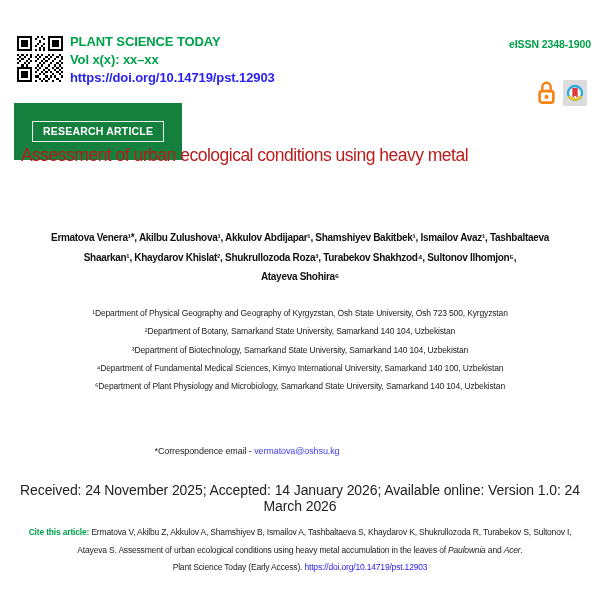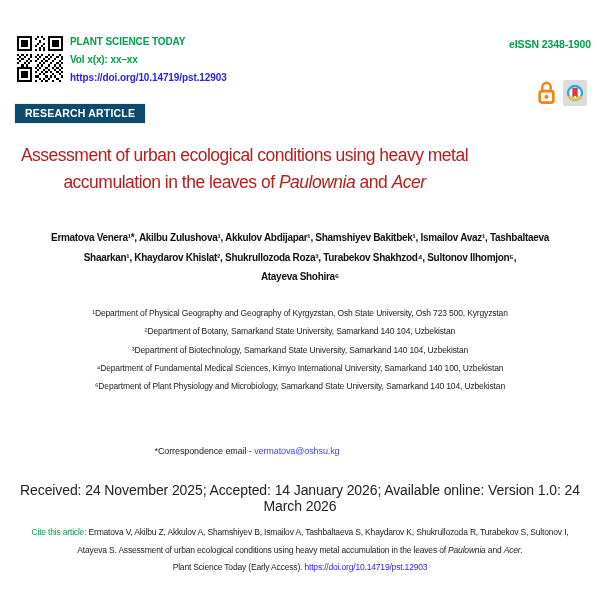--- a/index.html
+++ b/index.html
@@ -3,28 +3,28 @@
 <meta charset="utf-8">
 <style>
   * { margin:0; padding:0; box-sizing:border-box; }
   html,body { width:600px; height:600px; background:#ffffff; overflow:hidden; }
   body { font-family:"Liberation Sans","DejaVu Sans",sans-serif; color:#1a1a1a; position:relative; }
   .page { position:relative; width:600px; height:600px; background:#fff; }
 
   
   .qr { position:absolute; left:17px; top:35px; width:46px; height:48px; }
   .journal-info { position:absolute; left:70px; top:33px; }
-  .journal-info div { font-size:10px; font-weight:700; line-height:18px; letter-spacing:-0.1px; }
+  .journal-info div { font-size:13px; font-weight:700; line-height:18px; letter-spacing:-0.1px; }
   .journal-name, .journal-vol { color:#00A14B; }
   .journal-doi { color:#2B22F0; cursor:pointer; }
   .eissn { position:absolute; top:38px; right:9px; color:#00A14B; font-weight:700; font-size:10.5px; letter-spacing:-0.1px; }
   .top-icons { position:absolute; top:80px; right:13px; display:flex; align-items:flex-end; gap:7px; }
 
   
-  .badge { position:absolute; left:14px; top:103px; background:#0c4a6e; padding:0; }
+  .badge { position:absolute; left:14px; top:103px; background:#15803d; padding:18px; }
   .badge-inner { border:1px solid #e9f1e9; color:#fff; font-weight:700; font-size:10.5px;
                  padding:3px 10px 4px; letter-spacing:0.2px; white-space:nowrap; }
 
   
   .title { position:absolute; top:142px; left:0; width:489px; text-align:center;
            color:#b91c1c; font-weight:400; font-size:17.5px; line-height:27px; letter-spacing:-0.5px; }
   .title .ital { font-style:italic; }
   .title div { white-space:nowrap; }
 
   
@@ -43,21 +43,21 @@
   .correspondence .email { color:#4340F2; cursor:pointer; }
 
   
   .dates { position:absolute; top:482px; left:0; width:600px; text-align:center;
            font-size:14px; letter-spacing:-0.1px; color:#222; }
 
   
   .citation { position:absolute; top:524px; left:0; width:600px; text-align:center;
               font-size:8.5px; line-height:17.5px; letter-spacing:-0.18px; color:#222; }
   .citation div { white-space:nowrap; }
-  .cite-label { color:#00A14B; font-weight:400; }
+  .cite-label { color:#00A14B; font-weight:700; }
   .cite-doi { color:#2B22F0; cursor:pointer; }
   .ital { font-style:italic; }
 </style>
 </head>
 <body>
 
 <div class="page">
 
   <svg class="qr" viewBox="0 0 21 21" shape-rendering="crispEdges">
     <g fill="#000">
@@ -105,21 +105,20 @@
       <path d="M9.3 8h5.4v10l-2.7-2.3L9.3 18z" fill="#E03A3E"></path>
     </svg>
   </div>
 
   <div class="badge">
     <div class="badge-inner">RESEARCH ARTICLE</div>
   </div>
 
   <div class="title">
     <div>Assessment of urban ecological conditions using heavy metal</div>
-    <div><span>accumulation in the leaves of </span><span class="ital">Paulownia</span><span> and </span><span class="ital">Acer</span></div>
   </div>
 
   <div class="authors">
     <div>Ermatova Venera¹*, Akilbu Zulushova¹, Akkulov Abdijapar¹, Shamshiyev Bakitbek¹, Ismailov Avaz¹, Tashbaltaeva</div>
     <div>Shaarkan¹, Khaydarov Khislat², Shukrullozoda Roza³, Turabekov Shakhzod⁴, Sultonov Ilhomjon⁵,</div>
     <div>Atayeva Shohira⁶</div>
   </div>
 
   <div class="affils">
     <div>¹Department of Physical Geography and Geography of Kyrgyzstan, Osh State University, Osh 723 500, Kyrgyzstan</div>

